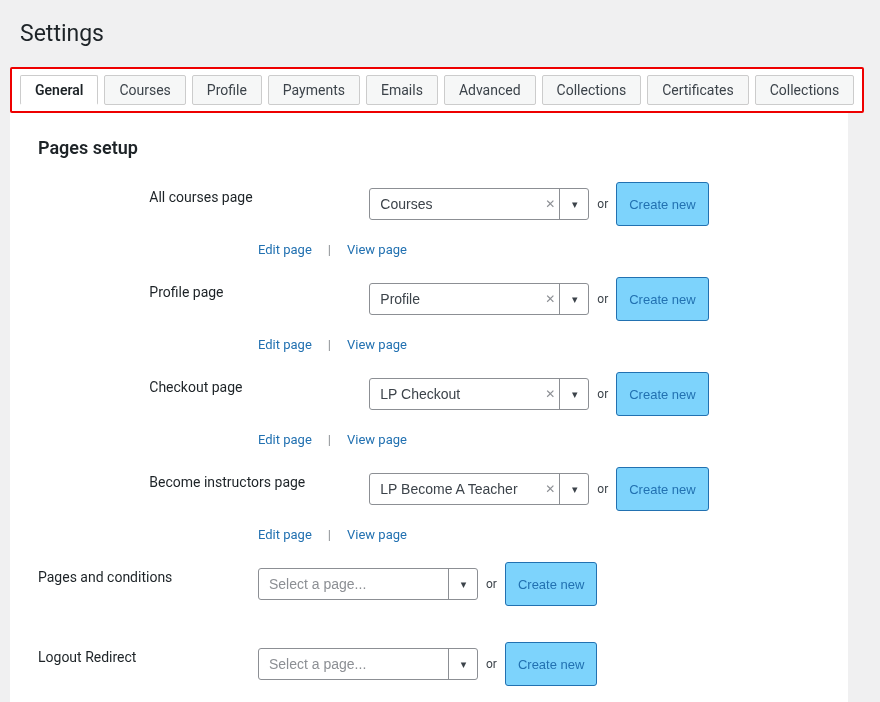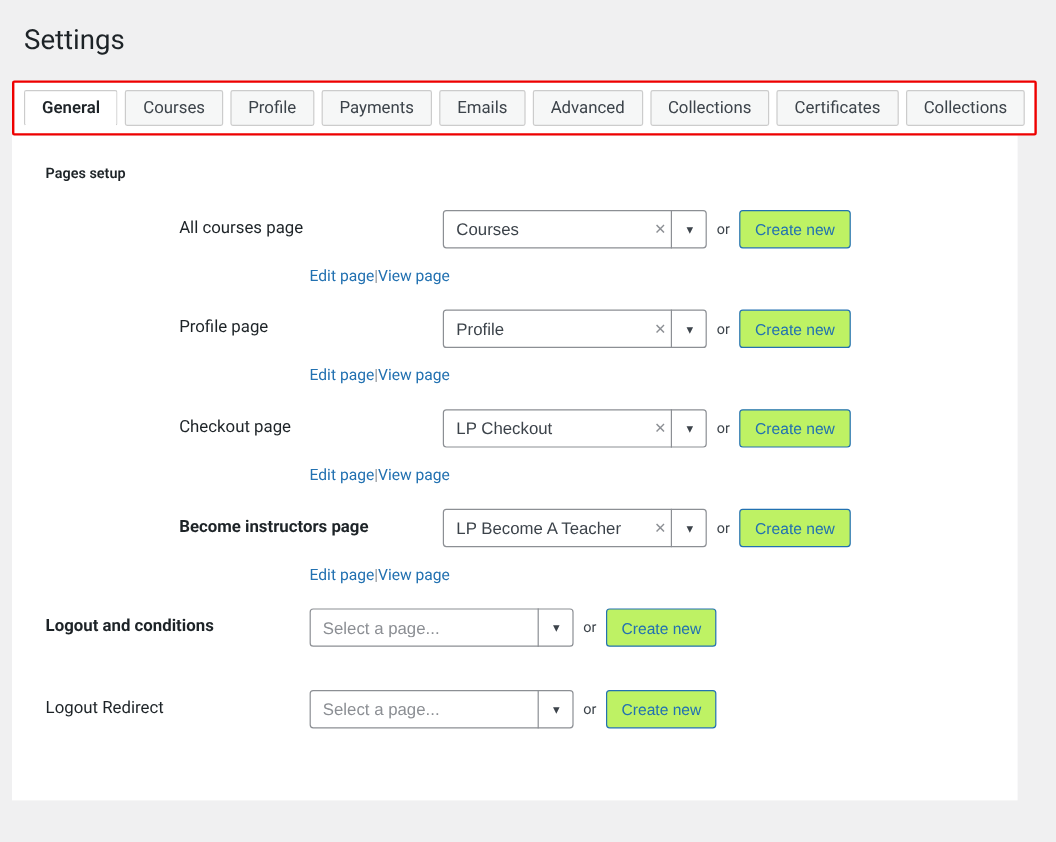--- a/index.html
+++ b/index.html
@@ -49,21 +49,21 @@
       font-weight: 600;
       color: #1d2327;
     }
     .content-area {
       background: #fff;
       padding: 24px 28px;
       margin-top: 0;
       border-top: none;
     }
     .section-title {
-      font-size: 12px;
+      font-size: 18px;
       font-weight: 600;
       color: #1d2327;
       margin-bottom: 24px;
     }
     .form-row {
       display: flex;
       align-items: flex-start;
       margin-bottom: 8px;
       padding-bottom: 16px;
     }
@@ -75,21 +75,21 @@
       margin-bottom: 20px;
     }
     .field-label {
       width: 220px;
       min-width: 220px;
       padding-top: 7px;
       font-size: 14px;
       color: #1d2327;
     }
     .field-label.bold {
-      font-weight: 700;
+      font-weight: 400;
     }
     .field-controls {
       display: flex;
       align-items: center;
       gap: 8px;
     }
     .select-wrapper {
       position: relative;
       display: inline-block;
     }
@@ -134,34 +134,34 @@
       padding-right: 4px;
       font-size: 12px;
       color: #8c8f94;
       cursor: pointer;
     }
     .or-text {
       color: #3c434a;
       font-size: 12px;
     }
     .create-new-btn {
-      background: #bef264;
+      background: #7dd3fc;
       border: 1px solid #2271b1;
       color: #2271b1;
       border-radius: 3px;
       padding: 5px 12px;
       font-size: 13px;
       cursor: pointer;
-      height: 32px;
+      height: 44px;
       white-space: nowrap;
     }
     .row-links {
       display: flex;
       align-items: center;
-      gap: 0;
+      gap: 16px;
       padding-left: 220px;
       margin-bottom: 16px;
     }
     .row-links a {
       color: #2271b1;
       text-decoration: none;
       font-size: 13px;
     }
     .row-links .separator {
       color: #8c8f94;
@@ -245,21 +245,21 @@
             </div>
           </div>
           <div class="row-links">
             <a href="#">Edit page</a>
             <span class="separator">|</span>
             <a href="#">View page</a>
           </div>
         </div>
         <div class="row-group">
           <div class="form-row">
-            <div class="field-label bold">Logout and conditions</div>
+            <div class="field-label bold">Pages and conditions</div>
             <div class="field-controls">
               <div class="select-wrapper"><select class="page-select placeholder"><option value="">Select a page...</option></select><span class="select-arrow">▾</span></div>
               <span class="or-text">or</span>
               <button class="create-new-btn">Create new</button>
             </div>
           </div>
         </div>
         <div class="row-group">
           <div class="form-row">
             <div class="field-label">Logout Redirect</div>

